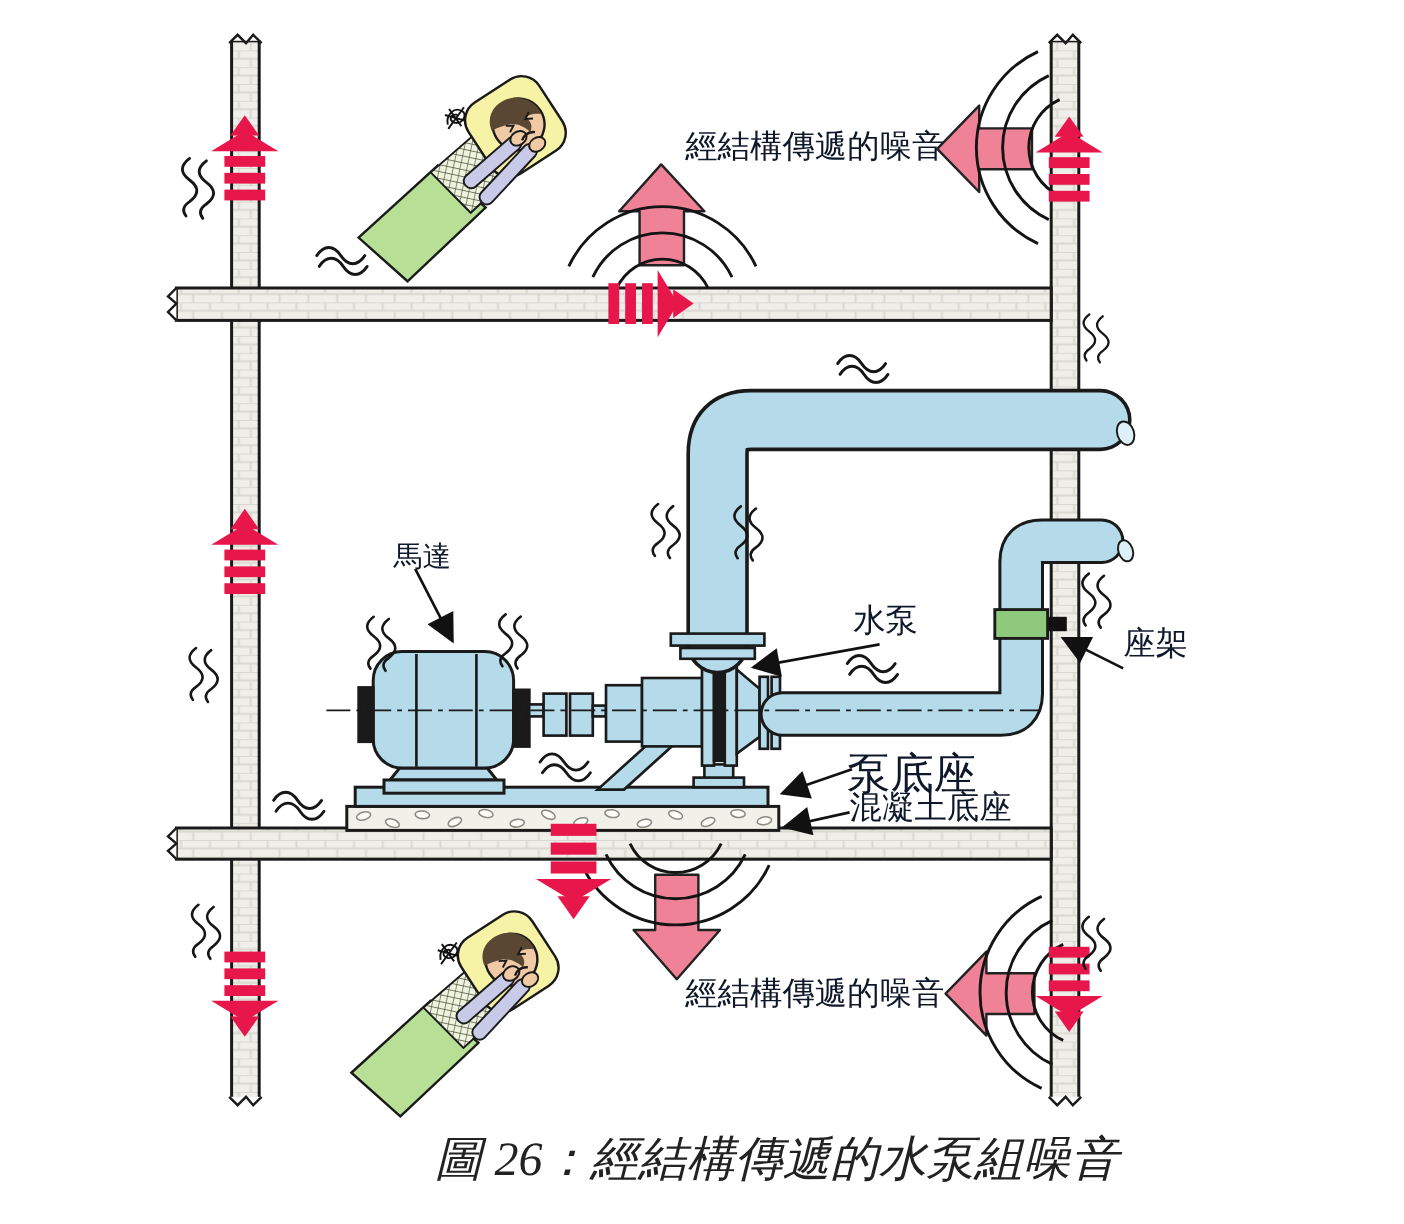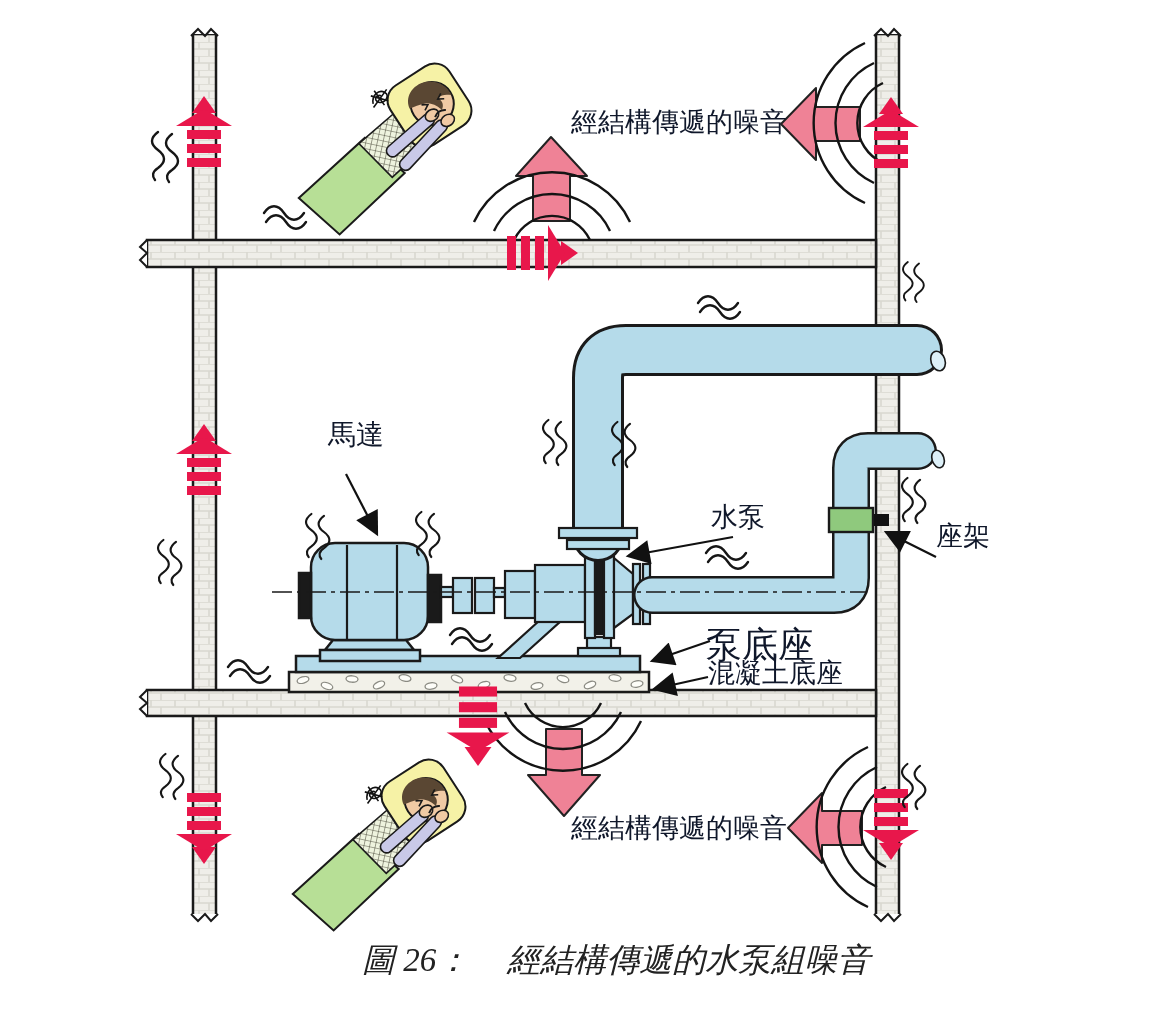--- a/index.html
+++ b/index.html
@@ -3,29 +3,29 @@
 <meta charset="utf-8">
 <style>
   html,body{margin:0;padding:0;background:#ffffff;}
   #stage{
     position:relative;width:1170px;height:1020px;background:#ffffff;overflow:hidden;
     font-family:"Liberation Serif","DejaVu Serif",serif;color:#1d1d1d;
   }
   #diagram-svg{position:absolute;left:0;top:0;}
   .lbl{position:absolute;white-space:nowrap;color:#0f172a;
        font-family:"Liberation Serif","DejaVu Serif",serif;}
-  .lbl-motor{left:328px;top:416px;font-size:28px;}
+  .lbl-motor{left:328px;top:448px;font-size:24px;}
   .lbl-pump{left:711px;top:499px;font-size:27px;text-align:right;}
   .lbl-mount{left:936px;top:518px;font-size:27px;}
   .lbl-pumpbase{left:706px;top:621px;font-size:36px;}
   .lbl-concrete{left:708px;top:655px;font-size:27px;}
   .lbl-noise-top{left:571px;top:104px;font-size:27px;}
   .lbl-noise-bottom{left:571px;top:810px;font-size:27px;}
-  .caption{position:absolute;left:362px;top:938px;font-size:33px;font-style:italic;
-           display:flex;gap:38px;color:#222;}
+  .caption{position:absolute;left:362px;top:938px;font-size:40px;font-style:italic;
+           display:flex;color:#222;}
 </style>
 </head>
 <body>
 
 <div id="stage">
 <svg id="diagram-svg" width="1170" height="1020" viewBox="0 0 1170 1020">
   <defs>
     <pattern id="bricks" width="24" height="14" patternUnits="userSpaceOnUse">
       <rect width="24" height="14" fill="#efeee9"></rect>
       <path d="M0 0H24M0 7H24M7 0V7M17 7V14" stroke="#d9d8d0" stroke-width="1.6" fill="none"></path>

